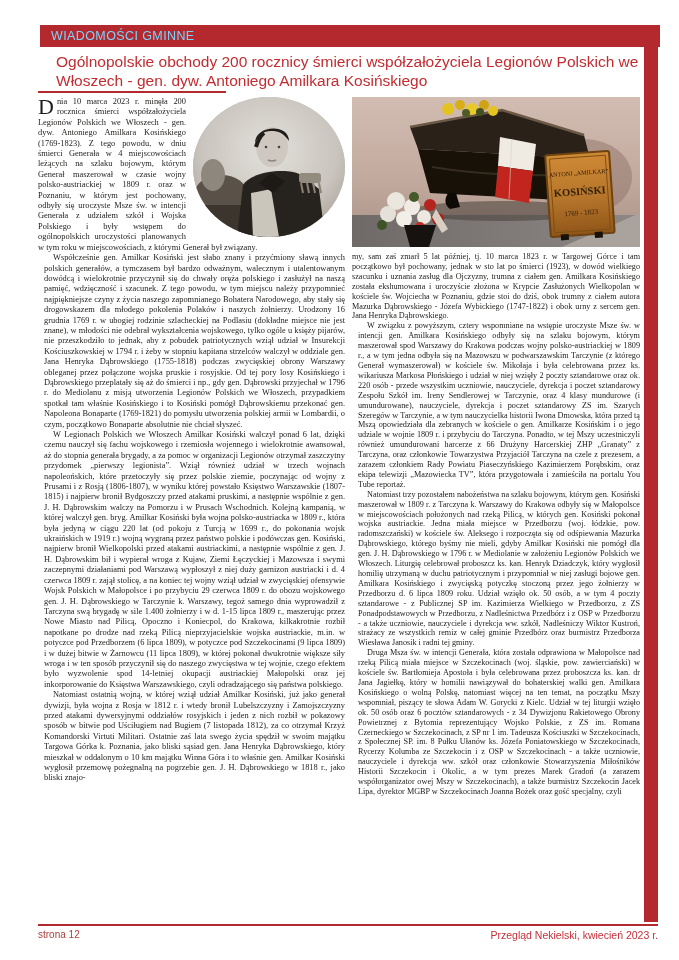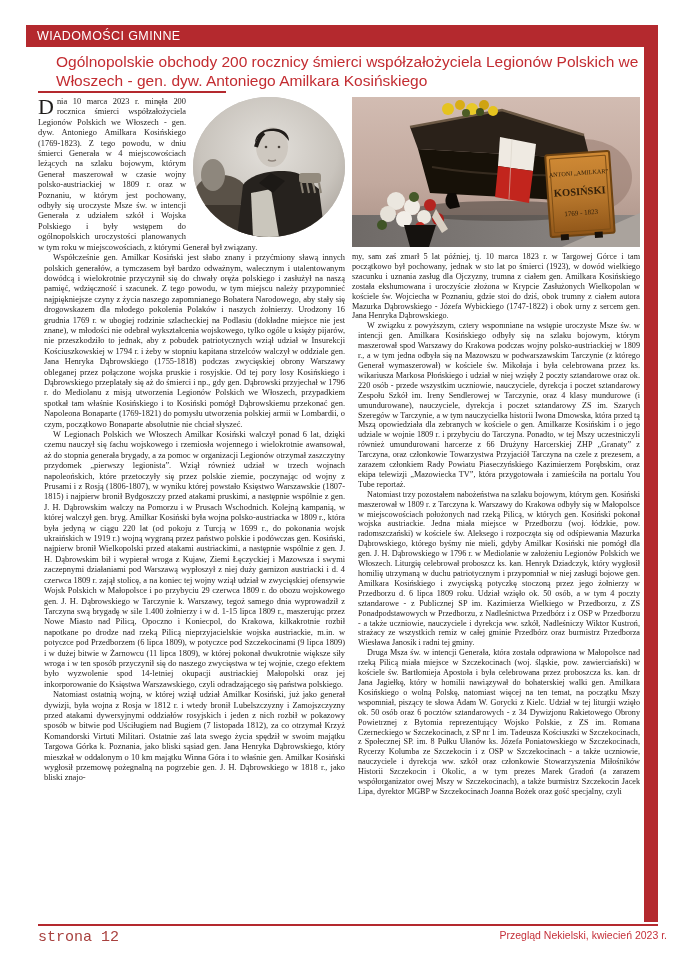--- a/index.html
+++ b/index.html
@@ -3,22 +3,22 @@
 <meta charset="utf-8">
 <style>
   html,body{margin:0;padding:0;background:#e9e9e9;}
   .page{
     position:relative;width:679px;height:960px;background:#ffffff;
     margin:0 auto;overflow:hidden;
     font-family:"Liberation Serif", serif;color:#1e1c1a;
   }
   
   .section-banner{
-    position:absolute;left:26px;top:25px;width:620px;height:22px;
-    background:#b4292e;color:#ffffff;
+    position:absolute;left:40px;top:25px;width:620px;height:22px;
+    background:#b4292e;color:#7dd3fc;
     font-family:"Liberation Sans", sans-serif;font-size:12.5px;
     line-height:22px;padding-left:11px;box-sizing:border-box;
     letter-spacing:.4px;
   }
   .page-title{
     position:absolute;left:56px;top:53px;width:604px;
     color:#c32c31;font-family:"Liberation Sans", sans-serif;
     font-size:15.5px;line-height:18.5px;font-weight:400;
   }
   .title-underline{
@@ -48,24 +48,24 @@
   
   .photo{width:288px;height:150px;margin-bottom:5px;position:relative;overflow:hidden;}
   .photo svg{display:block;}
   .plaque-text{font-family:"Liberation Serif", serif;fill:#33200a;}
   
   .footer-rule{
     position:absolute;left:38px;top:924px;width:620px;height:2px;background:#b4292e;
   }
   .page-number{
     position:absolute;left:38px;top:929px;
-    font-family:Liberation Mono, monospace;font-size:15px;color:#a8403e;
+    font-family:Liberation Sans, sans-serif;font-size:10px;color:#a8403e;
   }
   .issue-label{
-    position:absolute;right:12px;top:929px;
+    position:absolute;right:21px;top:929px;
     font-family:"Liberation Sans", sans-serif;font-size:10.5px;color:#c5303a;
   }
 </style>
 </head>
 <body>
 
 <div class="page">
 
   <div class="section-banner">
     <span>WIADOMOŚCI GMINNE</span>

